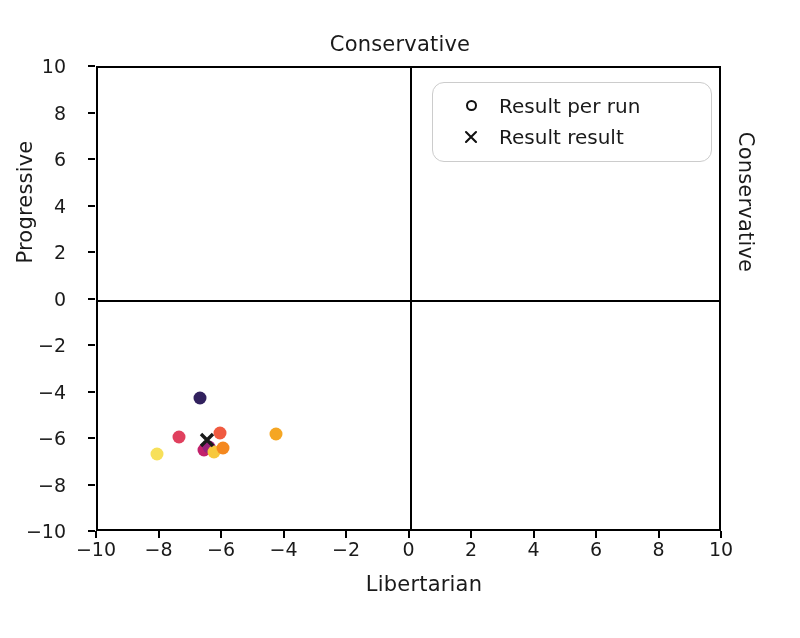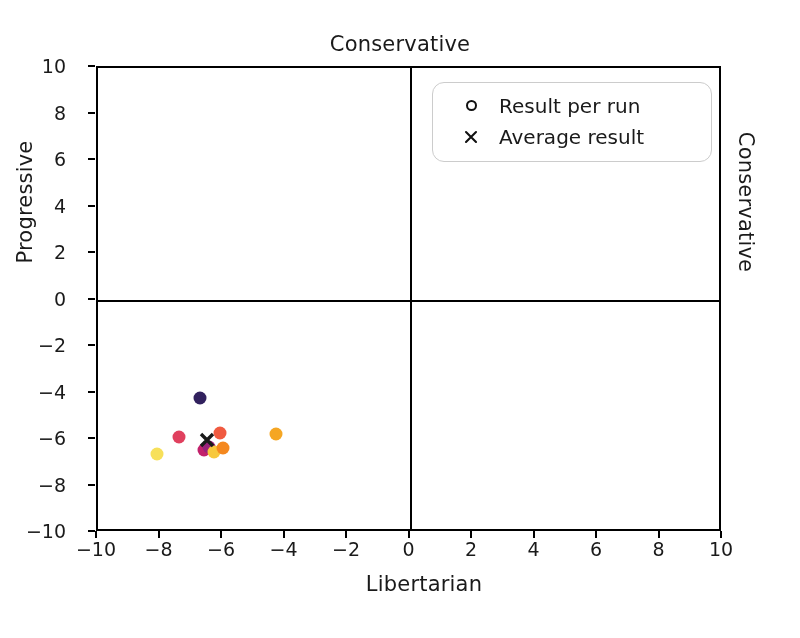--- a/index.html
+++ b/index.html
@@ -256,17 +256,17 @@
         <span class="glyph-circle"></span>
       </span>
       <span class="legend-label">Result per run</span>
     </div>
     <div class="legend-row">
       <span class="legend-glyph">
         <svg width="16" height="16" viewBox="0 0 16 16">
           <path d="M3 3 L13 13 M13 3 L3 13" stroke="#111111" stroke-width="2.1" fill="none" stroke-linecap="round"></path>
         </svg>
       </span>
-      <span class="legend-label">Average result</span>
+      <span class="legend-label">Result result</span>
     </div>
   </div>
 
 </div>
 
 </body></html>

